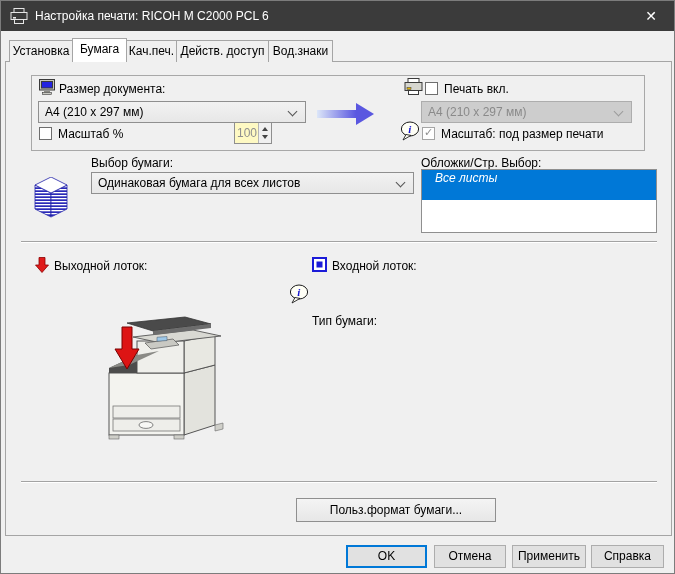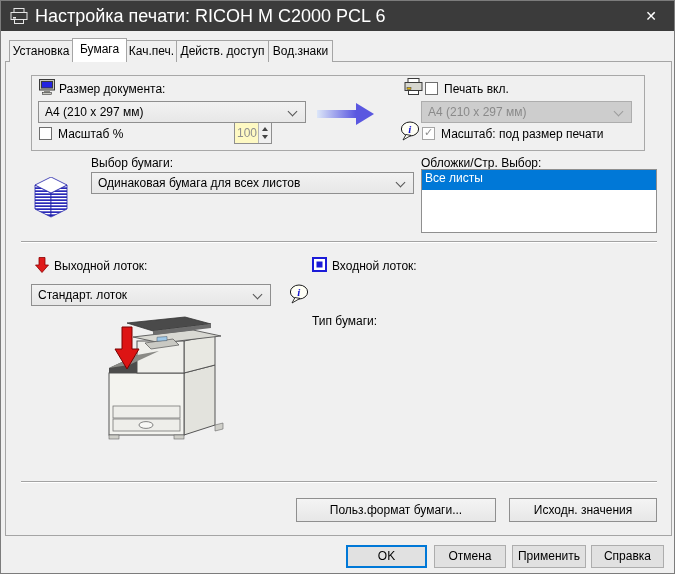--- a/index.html
+++ b/index.html
@@ -3,41 +3,41 @@
 <meta charset="utf-8">
 <style>
   * { margin:0; padding:0; box-sizing:border-box; }
   html,body { width:675px; height:574px; }
   body { font-family:"Liberation Sans", sans-serif; font-size:12px; color:#000; background:#f0f0f0; }
   #dialog { position:relative; width:675px; height:574px; background:#f0f0f0; border:1px solid #7c7c7c; overflow:hidden; }
 
   
   .titlebar { position:absolute; left:0; top:0; width:100%; height:30px; background:#3b3b3b; display:flex; align-items:center; }
   .titlebar .t-icon { margin-left:9px; width:18px; height:16px; }
-  .titlebar .t-text { color:#ffffff; font-size:18px; margin-left:7px; white-space:nowrap; }
+  .titlebar .t-text { color:#ffffff; font-size:12px; margin-left:7px; white-space:nowrap; }
   .close-btn { position:absolute; right:0; top:0; width:46px; height:30px; display:flex; align-items:center; justify-content:center; color:#fff; font-size:14px; cursor:default; }
 
   
   .tab { position:absolute; top:39px; height:22px; background:#f0f0f0; border:1px solid #a5a5a5; border-bottom:none; text-align:center; line-height:21px; z-index:1; }
   .tab.active { top:37px; height:24px; background:#ffffff; z-index:3; }
   .tabpage { position:absolute; left:4px; top:60px; width:667px; height:475px; background:#f0f0f0; border:1px solid #a5a5a5; z-index:0; }
 
   
   .lbl { position:absolute; white-space:nowrap; }
   .combo { position:absolute; height:22px; background:linear-gradient(#f2f2f2,#e7e7e7); border:1px solid #8f8f8f; line-height:20px; padding-left:6px; white-space:nowrap; overflow:hidden; }
   .combo::after { content:""; position:absolute; right:9px; top:6px; width:6px; height:6px; border-right:1px solid #555; border-bottom:1px solid #555; transform:rotate(45deg); }
   .combo.disabled { background:#cdcdcd; color:#8a8a8a; border-color:#adadad; }
   .combo.disabled::after { border-color:#9c9c9c; }
   .cb { position:absolute; width:13px; height:13px; background:#fff; border:1px solid #6e6e6e; }
   .cb.dis { border-color:#a5a5a5; }
   .cb.checked-dis::after { content:"✓"; position:absolute; left:1px; top:-2px; font-size:11px; color:#8f8f8f; }
   .groupbox { position:absolute; border:1px solid #a8a8a8; }
   .divider { position:absolute; height:0; border-top:1px solid #a3a3a3; border-bottom:1px solid #ffffff; }
   .listbox { position:absolute; background:#fff; border:1px solid #8f8f8f; }
-  .listbox .li-sel { height:20px; background:#0078d7; color:#fff; line-height:17px; padding-left:3px; }
+  .listbox .li-sel { height:30px; background:#0078d7; color:#fff; line-height:17px; padding-left:13px;font-style:italic; }
 
   
   .spinner { position:absolute; width:38px; height:22px; border:1px solid #8f8f8f; background:#fef9c3; }
   .spin-val { position:absolute; left:0; top:0; width:24px; height:20px; line-height:20px; text-align:center; color:#8f8f8f; }
   .spin-btns { position:absolute; right:0; top:0; width:13px; height:20px; border-left:1px solid #b5b5b5; background:#f0f0f0; }
   .spin-up, .spin-dn { position:absolute; left:3px; width:0; height:0; border-left:3px solid transparent; border-right:3px solid transparent; }
   .spin-up { top:4px; border-bottom:4px solid #444; }
   .spin-dn { bottom:4px; border-top:4px solid #444; }
 
   
@@ -146,23 +146,20 @@
   <div class="listbox" style="left:420px; top:168px; width:236px; height:64px;">
     <div class="li-sel">Все листы</div>
   </div>
 
   <div class="divider" style="left:20px; top:240px; width:636px;"></div>
 
   <svg class="absicon" style="left:34px; top:256px;" width="14" height="16" viewBox="0 0 14 16">
     <polygon points="4,0.5 10,0.5 10,8 13.5,8 7,15.5 0.5,8 4,8" fill="#e01b1b" stroke="#8a0000" stroke-width="0.8"></polygon>
   </svg>
   <span class="lbl" style="left:53px; top:258px;">Выходной лоток:</span>
-  <div class="combo" style="left:30px; top:283px; width:240px;">
-    <span>Стандарт. лоток</span>
-  </div>
 
   <svg class="absicon" style="left:288px; top:283px;" width="20" height="20" viewBox="0 0 20 20">
     <ellipse cx="10" cy="8" rx="8.6" ry="7" fill="#fffff6" stroke="#1c1c1c"></ellipse>
     <path d="M6,13.5 L3,19 L11,14.4 Z" fill="#fffff6" stroke="#1c1c1c" stroke-width="0.9"></path>
     <text x="9.9" y="11.6" font-size="11" font-style="italic" font-weight="bold" font-family="Liberation Serif, serif" fill="#1515d0" text-anchor="middle">i</text>
   </svg>
   <svg class="absicon" style="left:311px; top:256px;" width="15" height="15" viewBox="0 0 15 15">
     <rect x="1" y="1" width="13" height="13" fill="#ffffff" stroke="#1b1bd8" stroke-width="2"></rect>
     <rect x="4.5" y="4.5" width="6" height="6" fill="#1b1bd8"></rect>
   </svg>
@@ -195,20 +192,19 @@
     <rect x="20" y="122" width="10" height="4" fill="#cfcfc9" stroke="#666" stroke-width="0.6"></rect>
     <rect x="85" y="122" width="10" height="4" fill="#cfcfc9" stroke="#666" stroke-width="0.6"></rect>
     <polygon points="126,112 134,110 134,116 126,118" fill="#cfcfc9" stroke="#666" stroke-width="0.6"></polygon>
 
     <polygon points="33,14 43,14 43,36 50,36 38,56 26,36 33,36" fill="#dd1414" stroke="#7a0000" stroke-width="1"></polygon>
   </svg>
 
   <div class="divider" style="left:20px; top:480px; width:636px;"></div>
 
   <div class="btn" style="left:295px; top:497px; width:200px;">Польз.формат бумаги...</div>
-  <div class="btn" style="left:508px; top:497px; width:148px;">Исходн. значения</div>
 
   <div class="fbtn ok" style="left:345px; top:544px; width:81px;">OK</div>
   <div class="fbtn" style="left:433px; top:544px; width:72px;">Отмена</div>
   <div class="fbtn" style="left:511px; top:544px; width:74px;">Применить</div>
   <div class="fbtn" style="left:590px; top:544px; width:73px;">Справка</div>
 
 </div>
 
 </body></html>

